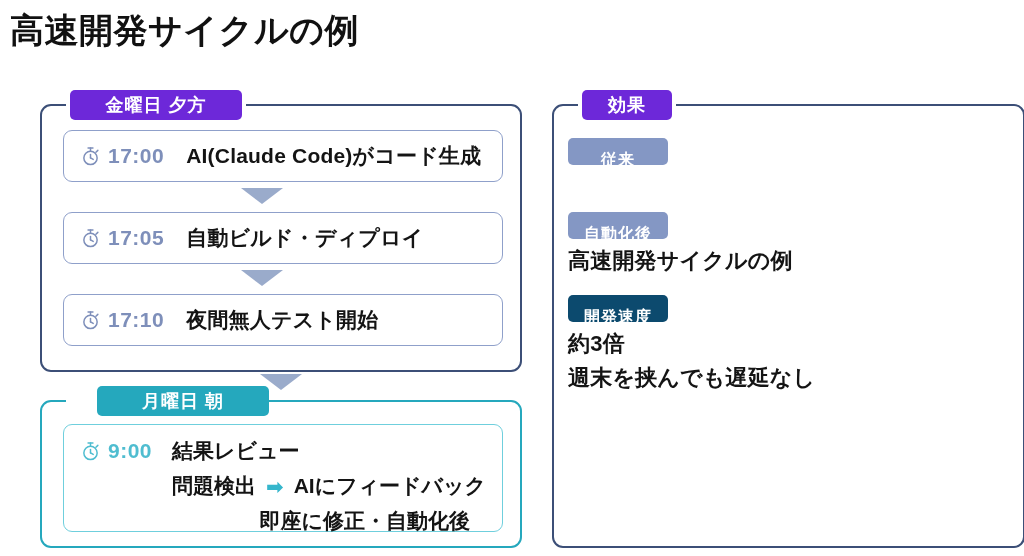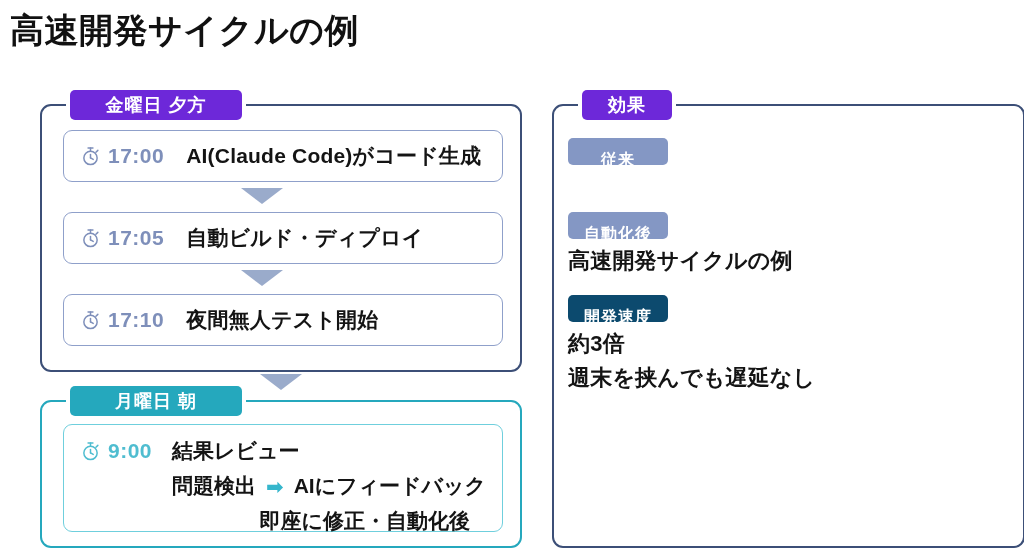--- a/index.html
+++ b/index.html
@@ -222,21 +222,21 @@
       <span class="time-text navy">17:10</span>
     </div>
     <span class="card-text t17">夜間無人テスト開始</span>
   </div>
 </div>
 
 <div class="down-arrow" style="left:260px; top:374px;"></div>
 
 <div class="panel teal" style="left:40px; top:400px; width:482px; height:148px;">
   <div class="label-mask" style="width:180px;"></div>
-  <div class="panel-label teal" style="width:172px;">月曜日 朝</div>
+  <div class="panel-label teal" style="width:172px;margin-left:27px;">月曜日 朝</div>
 
   <div class="card teal" style="left:21px; top:22px; width:440px; height:108px; align-items:flex-start;">
     <div class="card-time" style="padding-top:14px;">
       <svg class="stopwatch" width="21" height="21" viewBox="0 0 24 24" fill="none" stroke="#4fbdd0" stroke-width="1.7" stroke-linecap="round">
         <circle cx="12" cy="13.6" r="7.6"></circle>
         <line x1="9.2" y1="2.4" x2="14.8" y2="2.4"></line>
         <line x1="12" y1="2.4" x2="12" y2="5.9"></line>
         <line x1="18.2" y1="7.1" x2="20.4" y2="5.0"></line>
         <line x1="12" y1="13.6" x2="12" y2="9.6"></line>
         <line x1="12" y1="13.6" x2="15.1" y2="15.4"></line>

